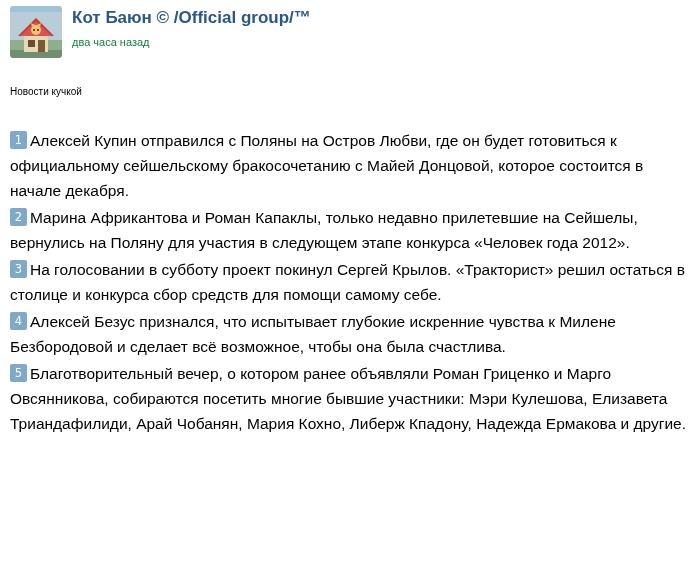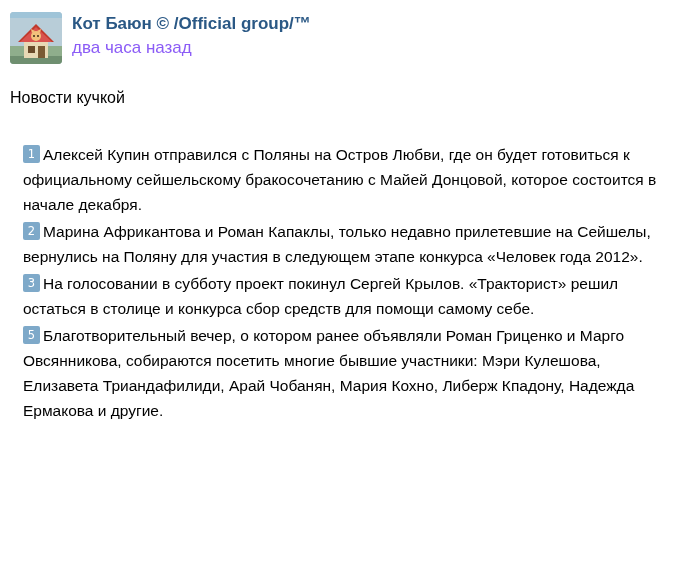--- a/index.html
+++ b/index.html
@@ -9,21 +9,21 @@
     background: #ffffff;
   }
   body {
     width: 698px;
     height: 562px;
     font-family: "Liberation Sans", sans-serif;
     color: #000000;
     overflow: hidden;
   }
   .post {
-    padding: 10px 8px 0 8px;
+    padding: 4px 8px 0 8px;
   }
   .post-header {
     display: flex;
     align-items: flex-start;
     gap: 10px;
     padding: 2px 0 0 2px;
   }
   .avatar {
     width: 52px;
     height: 52px;
@@ -39,38 +39,38 @@
     min-width: 0;
   }
   .author {
     font-size: 17px;
     font-weight: bold;
     color: #2a5885;
     line-height: 20px;
     white-space: nowrap;
   }
   .timestamp {
-    font-size: 17px;
-    color: #8b5cf6;
+    font-size: 11px;
+    color: #15803d;
     line-height: 18px;
     padding-top: 5px;
   }
   .post-body {
     padding: 22px 2px 0 2px;
     font-size: 15.5px;
     line-height: 25px;
     color: #000000;
   }
   .intro {
-    margin: 0 0 32px 0;
-    font-size: 16px;
+    margin: 0 0 24px 0;
+    font-size: 10px;
     line-height: 24px;
   }
   .news-list {
-    margin: 13px;
+    margin: 0;
     padding: 0;
     list-style: none;
   }
   .news-item {
     margin: 0 0 2px 0;
     line-height: 25px;
     text-indent: 0;
   }
   .num-badge {
     display: inline-block;
@@ -127,18 +127,21 @@
       <li class="news-item">
         <span class="num-badge">1</span><span class="item-text">Алексей Купин отправился с Поляны на Остров Любви, где он будет готовиться к официальному сейшельскому бракосочетанию с Майей Донцовой, которое состоится в начале декабря.</span>
       </li>
       <li class="news-item">
         <span class="num-badge">2</span><span class="item-text">Марина Африкантова и Роман Капаклы, только недавно прилетевшие на Сейшелы, вернулись на Поляну для участия в следующем этапе конкурса «Человек года 2012».</span>
       </li>
       <li class="news-item">
         <span class="num-badge">3</span><span class="item-text">На голосовании в субботу проект покинул Сергей Крылов. «Тракторист» решил остаться в столице и конкурса сбор средств для помощи самому себе.</span>
       </li>
       <li class="news-item">
+        <span class="num-badge">4</span><span class="item-text">Алексей Безус признался, что испытывает глубокие искренние чувства к Милене Безбородовой и сделает всё возможное, чтобы она была счастлива.</span>
+      </li>
+      <li class="news-item">
         <span class="num-badge">5</span><span class="item-text">Благотворительный вечер, о котором ранее объявляли Роман Гриценко и Марго Овсянникова, собираются посетить многие бывшие участники: Мэри Кулешова, Елизавета Триандафилиди, Арай Чобанян, Мария Кохно, Либерж Кпадону, Надежда Ермакова и другие.</span>
       </li>
     </ul>
   </div>
 
 </div>
 
 </body></html>

